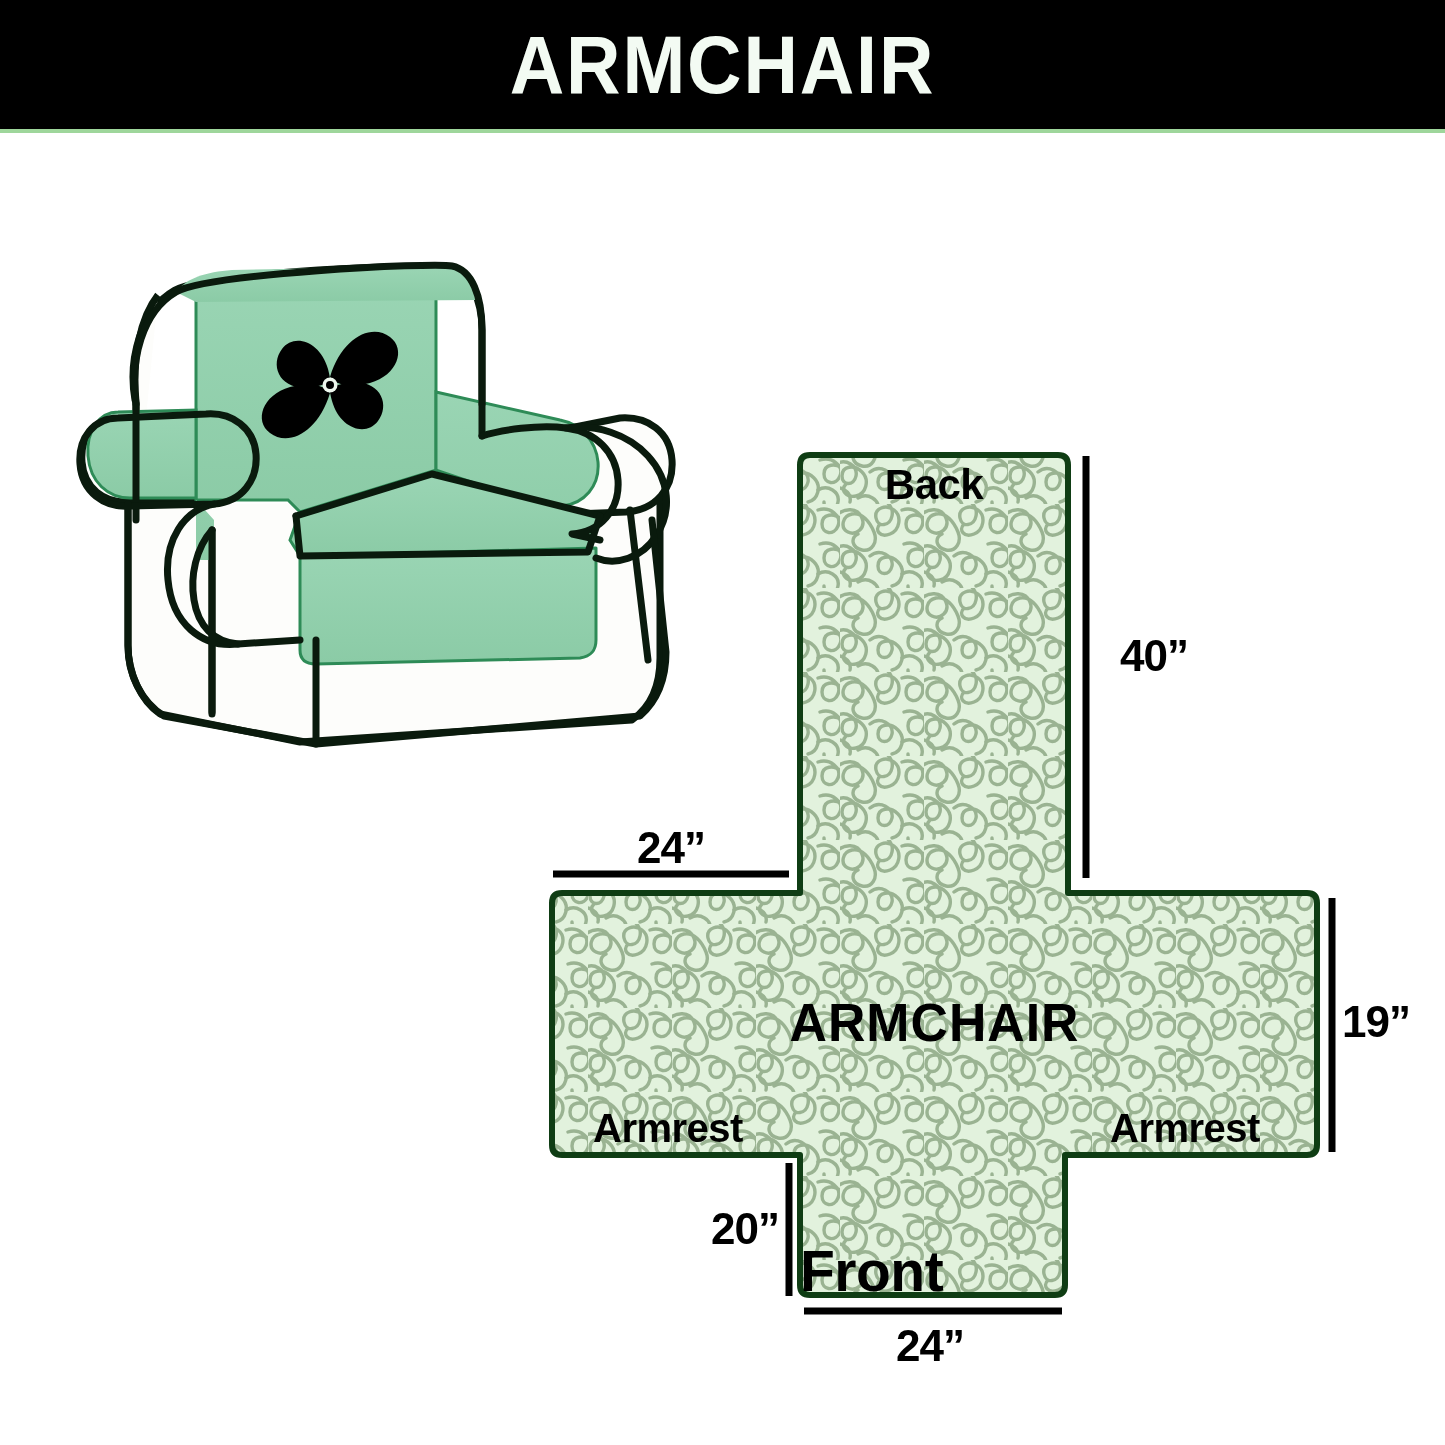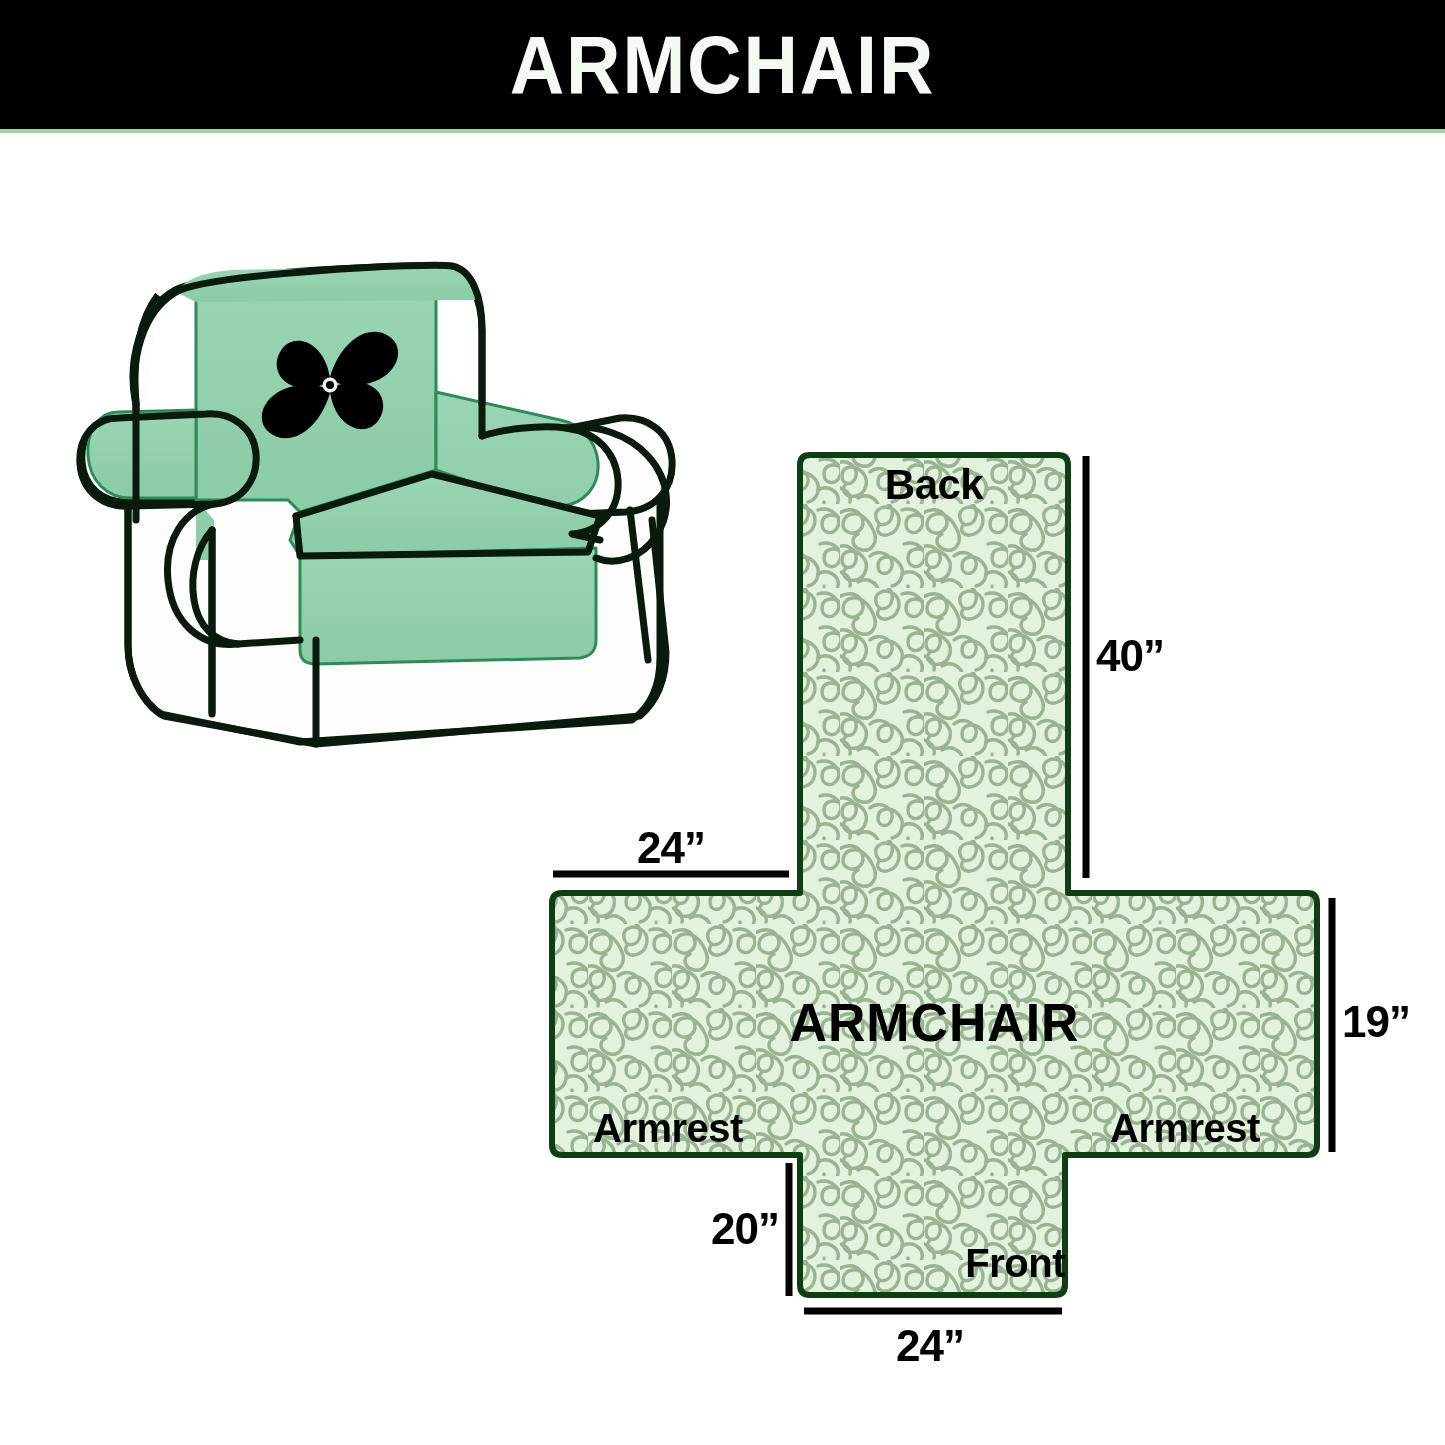--- a/index.html
+++ b/index.html
@@ -66,21 +66,21 @@
   .dim-label {
     position: absolute;
     color: #000000;
     font-family: "Liberation Sans", sans-serif;
     font-weight: 700;
     font-size: 44px;
     letter-spacing: -1px;
     white-space: nowrap;
     line-height: 1;
   }
-  #dim-back-height { left: 1096px; top: 634px; }
+  #dim-back-height { left: 1120px; top: 634px; }
   #dim-armrest-height { left: 1342px; top: 1000px; }
   #dim-back-width { left: 637px; top: 826px; }
   #dim-front-height { left: 711px; top: 1207px; }
   #dim-front-width { left: 896px; top: 1324px; }
 
   
   .panel-label {
     position: absolute;
     color: #000000;
     font-family: "Liberation Sans", sans-serif;
@@ -98,21 +98,21 @@
   #label-armchair {
     left: 552px; top: 995px; width: 765px;
     text-align: center; font-size: 54px;
     font-family: "Liberation Sans Narrow", "Liberation Sans", sans-serif;
     letter-spacing: 1px;
     transform: scaleX(0.96);
     transform-origin: center center;
   }
   #label-armrest-left { left: 593px; top: 1108px; font-size: 40px; letter-spacing: -0.5px; }
   #label-armrest-right { left: 1110px; top: 1108px; font-size: 40px; letter-spacing: -0.5px; }
-  #label-front { left: 800px; top: 1243px; width: 265px; text-align: right; font-size: 40px; letter-spacing: -0.5px; }
+  #label-front { left: 800px; top: 1243px; width: 265px; text-align: left; font-size: 57px; letter-spacing: -0.5px; }
 </style>
 </head>
 <body>
 
 <div id="page">
 
   <div id="header-bar"></div>
   <div id="header-title">ARMCHAIR</div>
   <div id="header-underline"></div>
 

